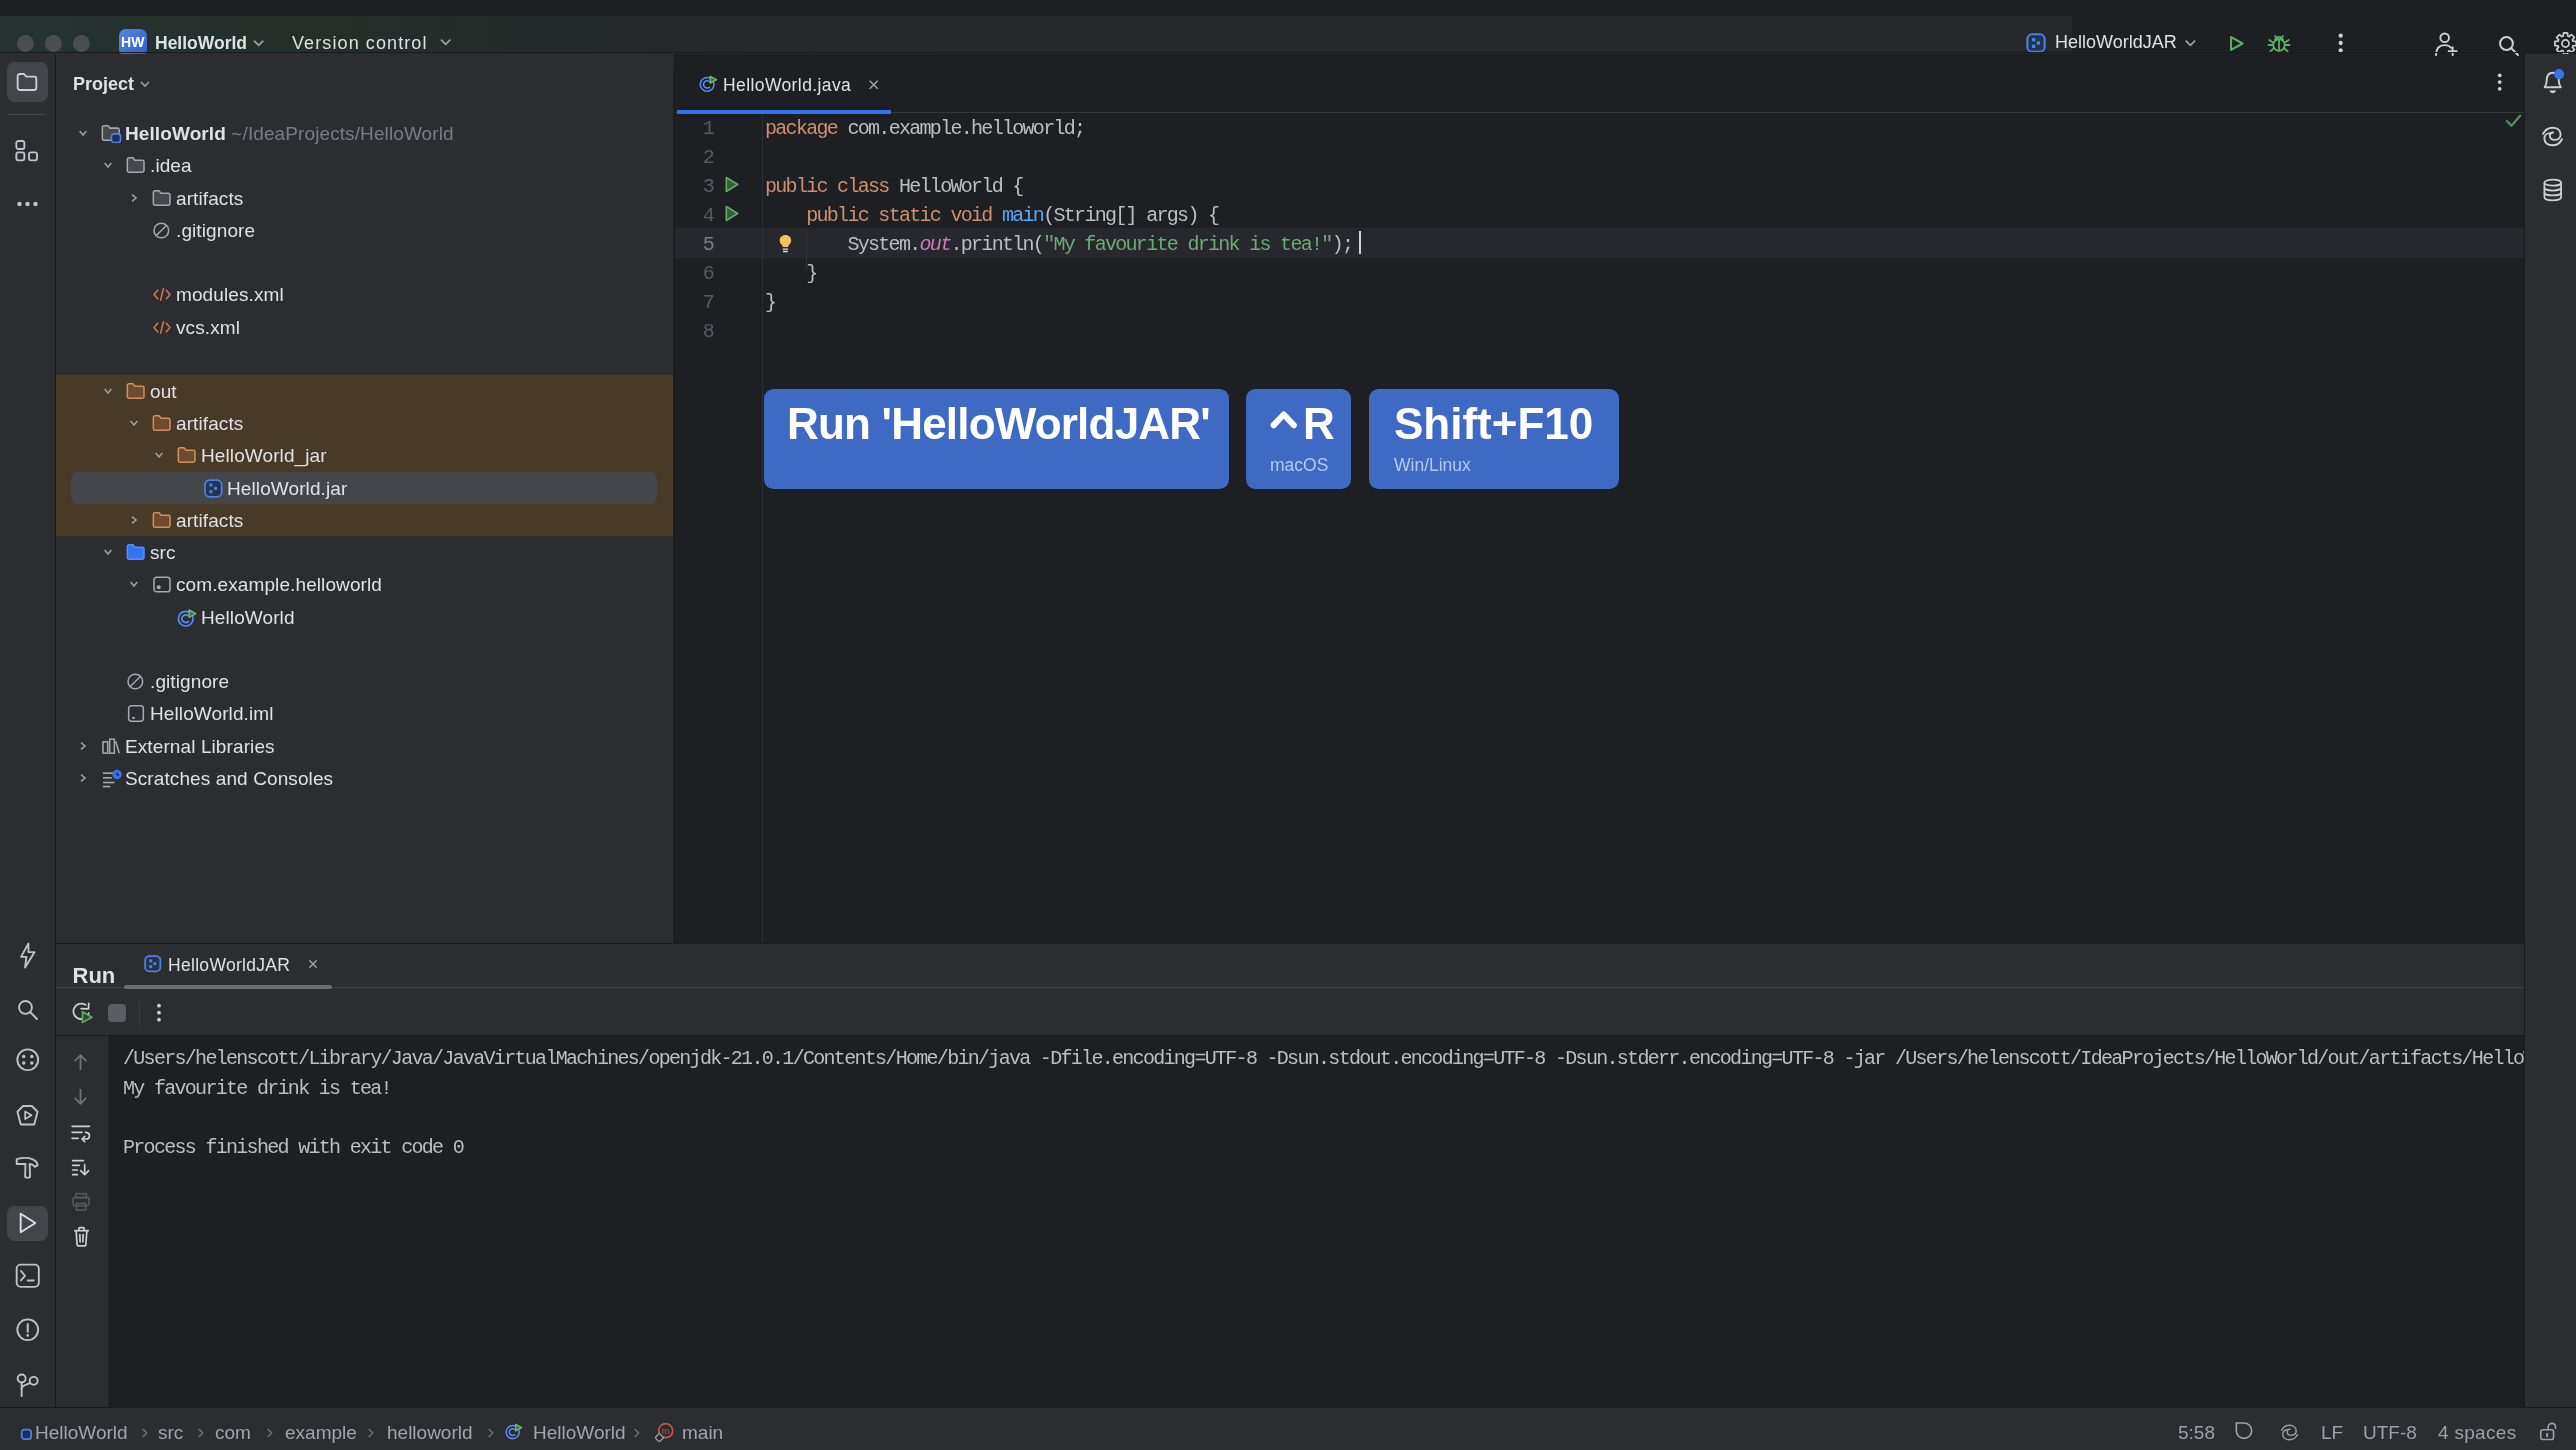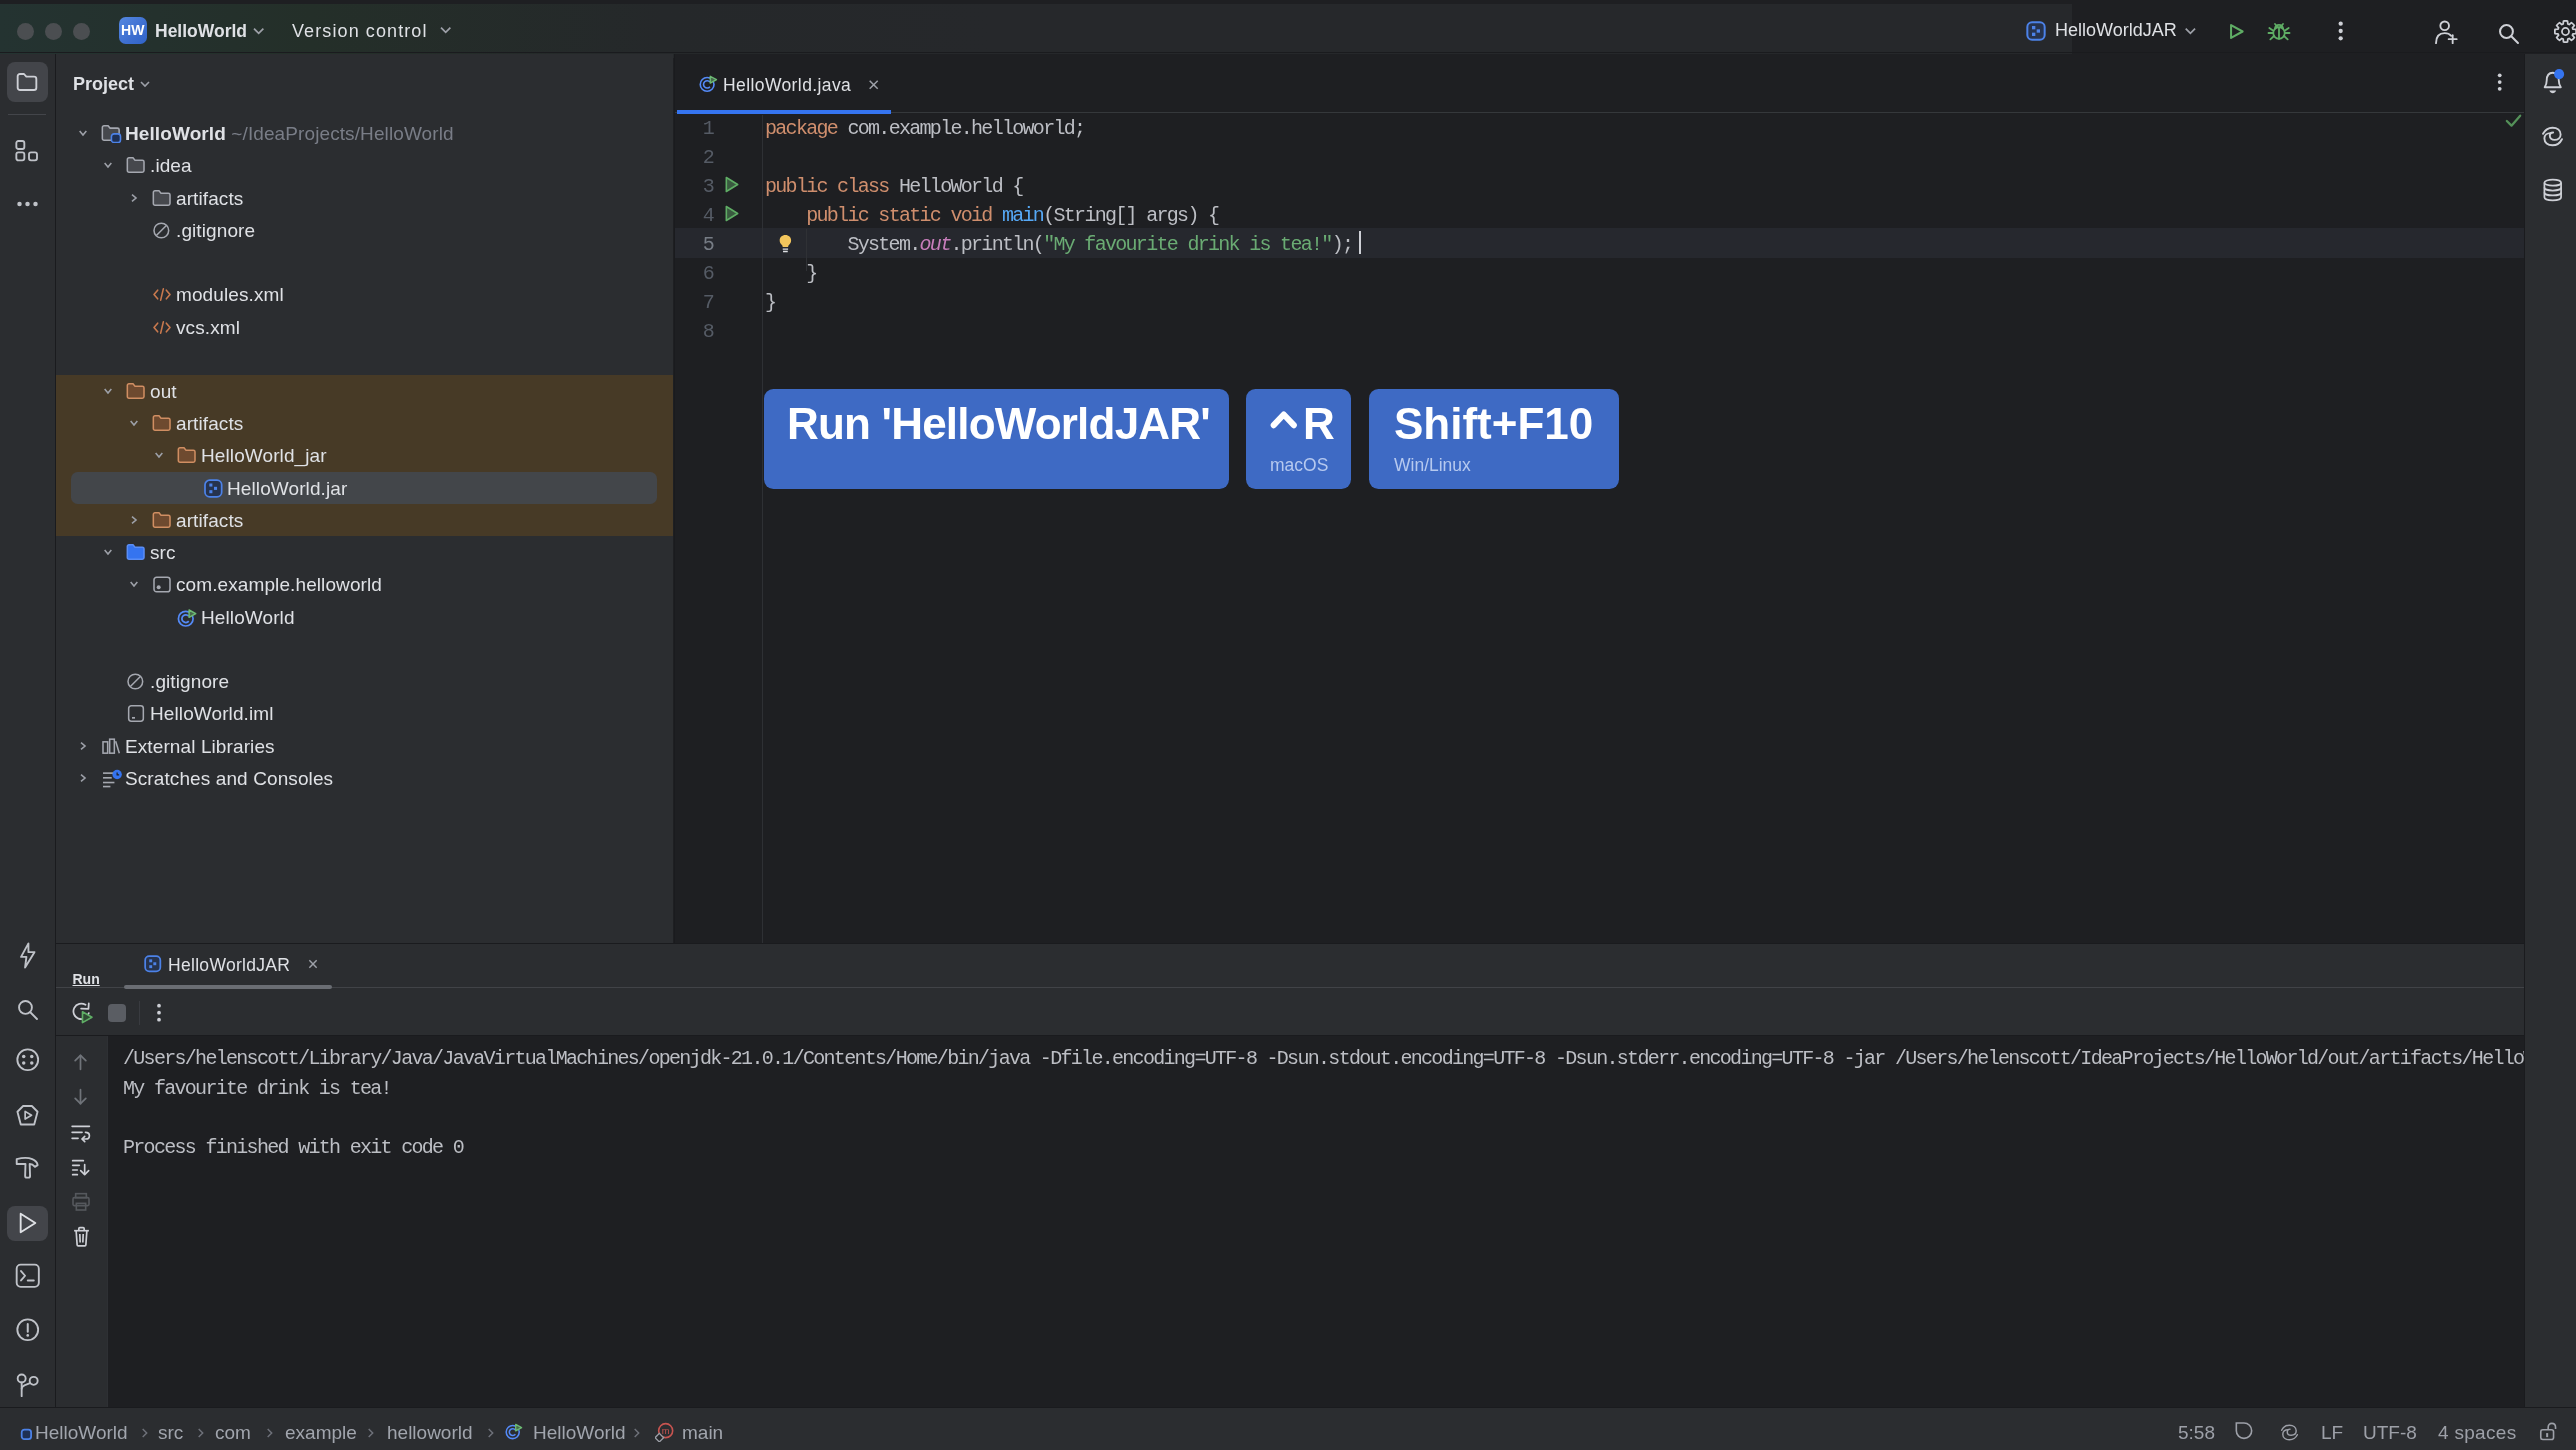--- a/index.html
+++ b/index.html
@@ -4,21 +4,21 @@
 <style>
   * { margin:0; padding:0; box-sizing:border-box; }
   html,body { width:2576px; height:1451px; background:#1E1F22; overflow:hidden; }
   body { font-family:"Liberation Sans", sans-serif; color:#DFE1E5; }
   .abs { position:absolute; }
   #page { position:relative; width:2576px; height:1451px; }
   .ui { font-size:19px; letter-spacing:0.1px; }
   .mono { font-family:"Liberation Mono", monospace; font-size:20px; letter-spacing:-1.7px; }
   svg { display:block; }
 
-  #header { left:0; top:4px; width:2072px; height:54px;
+  #header { left:0; top:16px; width:2072px; height:54px;
     background:linear-gradient(90deg,#243331 0%, #242F29 15%, #25282A 32%, #26282B 48%, #26282B 100%); }
   #leftstrip { left:0; top:54px; width:55px; height:1354px; background:#2B2D30; }
   #rightstrip { left:2525px; top:54px; width:51px; height:1354px; background:#2B2D30; }
   #project { left:55px; top:54px; width:618px; height:889px; background:#2B2D30; }
   #editor { left:674px; top:54px; width:1582px; height:889px; background:#1E1F22; }
   #runpanel { left:55px; top:943px; width:2470px; height:465px; background:#2B2D30; overflow:hidden; }
   #statusbar { left:0; top:1408px; width:2576px; height:42px; background:#2B2D30; }
 
   .vline { width:1.3px; background:#1A1B1E; }
   .hline { height:1.3px; background:#1A1B1E; }
@@ -449,21 +449,21 @@
       <div class="abs" style="left:629px;top:348px;font-size:44px;font-weight:bold;color:#FFFFFF;line-height:44px;">R</div>
     <div class="abs" style="left:596px;top:403px;font-size:17.5px;color:#B6C9EF;line-height:17.5px;">macOS</div>
     <div class="abs" style="left:720px;top:348px;font-size:44px;font-weight:bold;color:#FFFFFF;line-height:44px;">Shift+F10</div>
     <div class="abs" style="left:720px;top:403px;font-size:17.5px;color:#B6C9EF;line-height:17.5px;">Win/Linux</div>
   </div>
   <div class="abs" id="runpanel">
 
     <div class="abs" style="left:52px;top:93px;width:2418px;height:373px;background:#1E1F22;"></div>
     <div class="abs" style="left:52px;top:93px;width:1.3px;height:373px;background:#2E3034;"></div>
     <div class="abs" style="left:0;top:92px;width:2470px;height:0.7px;background:#1A1B1E;"></div>
-    <div class="abs" style="left:17.5px;top:28px;font-size:14px;font-weight:bold;color:#DFE1E5;text-decoration:underline;">Run</div>
+    <div class="abs" style="left:17.5px;top:20px;font-size:22px;font-weight:bold;color:#DFE1E5;">Run</div>
     <svg class="abs" style="left:89px;top:12px;" width="17.5" height="17.5" viewBox="0 0 30 30">
         <rect x="2" y="2" width="26" height="26" rx="7" fill="#26334E" stroke="#4C82E8" stroke-width="3"></rect>
         <rect x="9" y="7.5" width="5" height="5" fill="#4C82E8"></rect>
         <rect x="16" y="12.5" width="5" height="5" fill="#4C82E8"></rect>
         <rect x="9" y="17.5" width="5" height="5" fill="#4C82E8"></rect>
       </svg>
     <div class="abs" style="left:113px;top:12px;font-size:17.5px;letter-spacing:0.3px;color:#DFE1E5;">HelloWorldJAR</div>
     <svg class="abs" style="left:252px;top:15.4px;" width="12" height="12" viewBox="0 0 18 18">
         <path d="M3.5 3.5 L14.5 14.5 M14.5 3.5 L3.5 14.5" stroke="#9DA0A8" stroke-width="2.2"></path>
       </svg>

